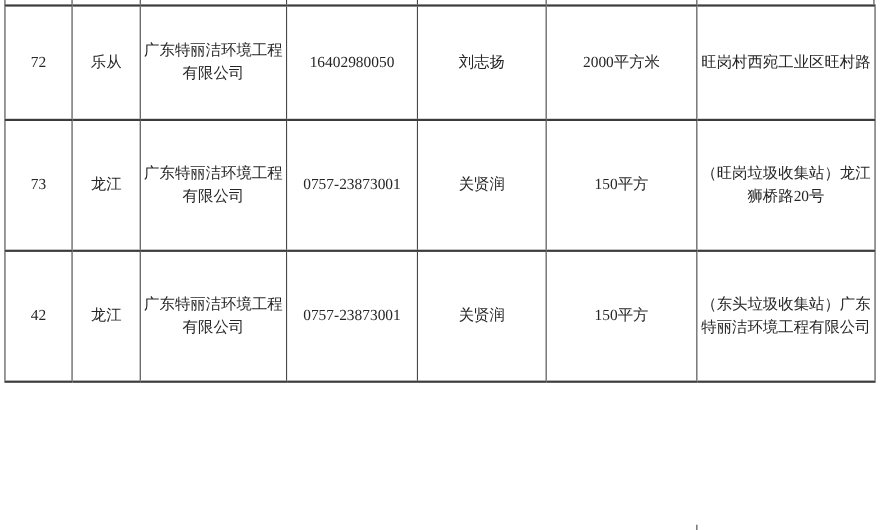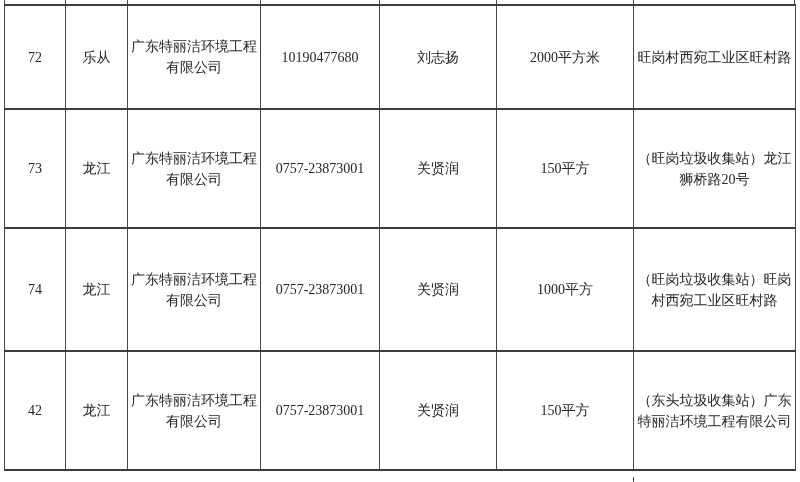--- a/index.html
+++ b/index.html
@@ -90,42 +90,33 @@
         <col class="c-phone">
       <col class="c-contact">
         <col class="c-area">
         <col class="c-address">
     </colgroup>
     <tbody>
       <tr class="row-0">
         <td>72</td>
         <td>乐从</td>
         <td>广东特丽洁环境工程有限公司</td>
-        <td>10190477680</td>
+        <td>16402980050</td>
         <td>刘志扬</td>
         <td>2000平方米</td>
         <td>旺岗村西宛工业区旺村路</td>
       </tr>
       <tr class="row-1">
         <td>73</td>
         <td>龙江</td>
         <td>广东特丽洁环境工程有限公司</td>
         <td>0757-23873001</td>
         <td>关贤润</td>
         <td>150平方</td>
         <td>（旺岗垃圾收集站）龙江狮桥路20号</td>
-      </tr>
-      <tr class="row-2">
-        <td>74</td>
-        <td>龙江</td>
-        <td>广东特丽洁环境工程有限公司</td>
-        <td>0757-23873001</td>
-        <td>关贤润</td>
-        <td>1000平方</td>
-        <td>（旺岗垃圾收集站）旺岗村西宛工业区旺村路</td>
       </tr>
       <tr class="row-3">
         <td>42</td>
         <td>龙江</td>
         <td>广东特丽洁环境工程有限公司</td>
         <td>0757-23873001</td>
         <td>关贤润</td>
         <td>150平方</td>
         <td>（东头垃圾收集站）广东特丽洁环境工程有限公司</td>
       </tr>

